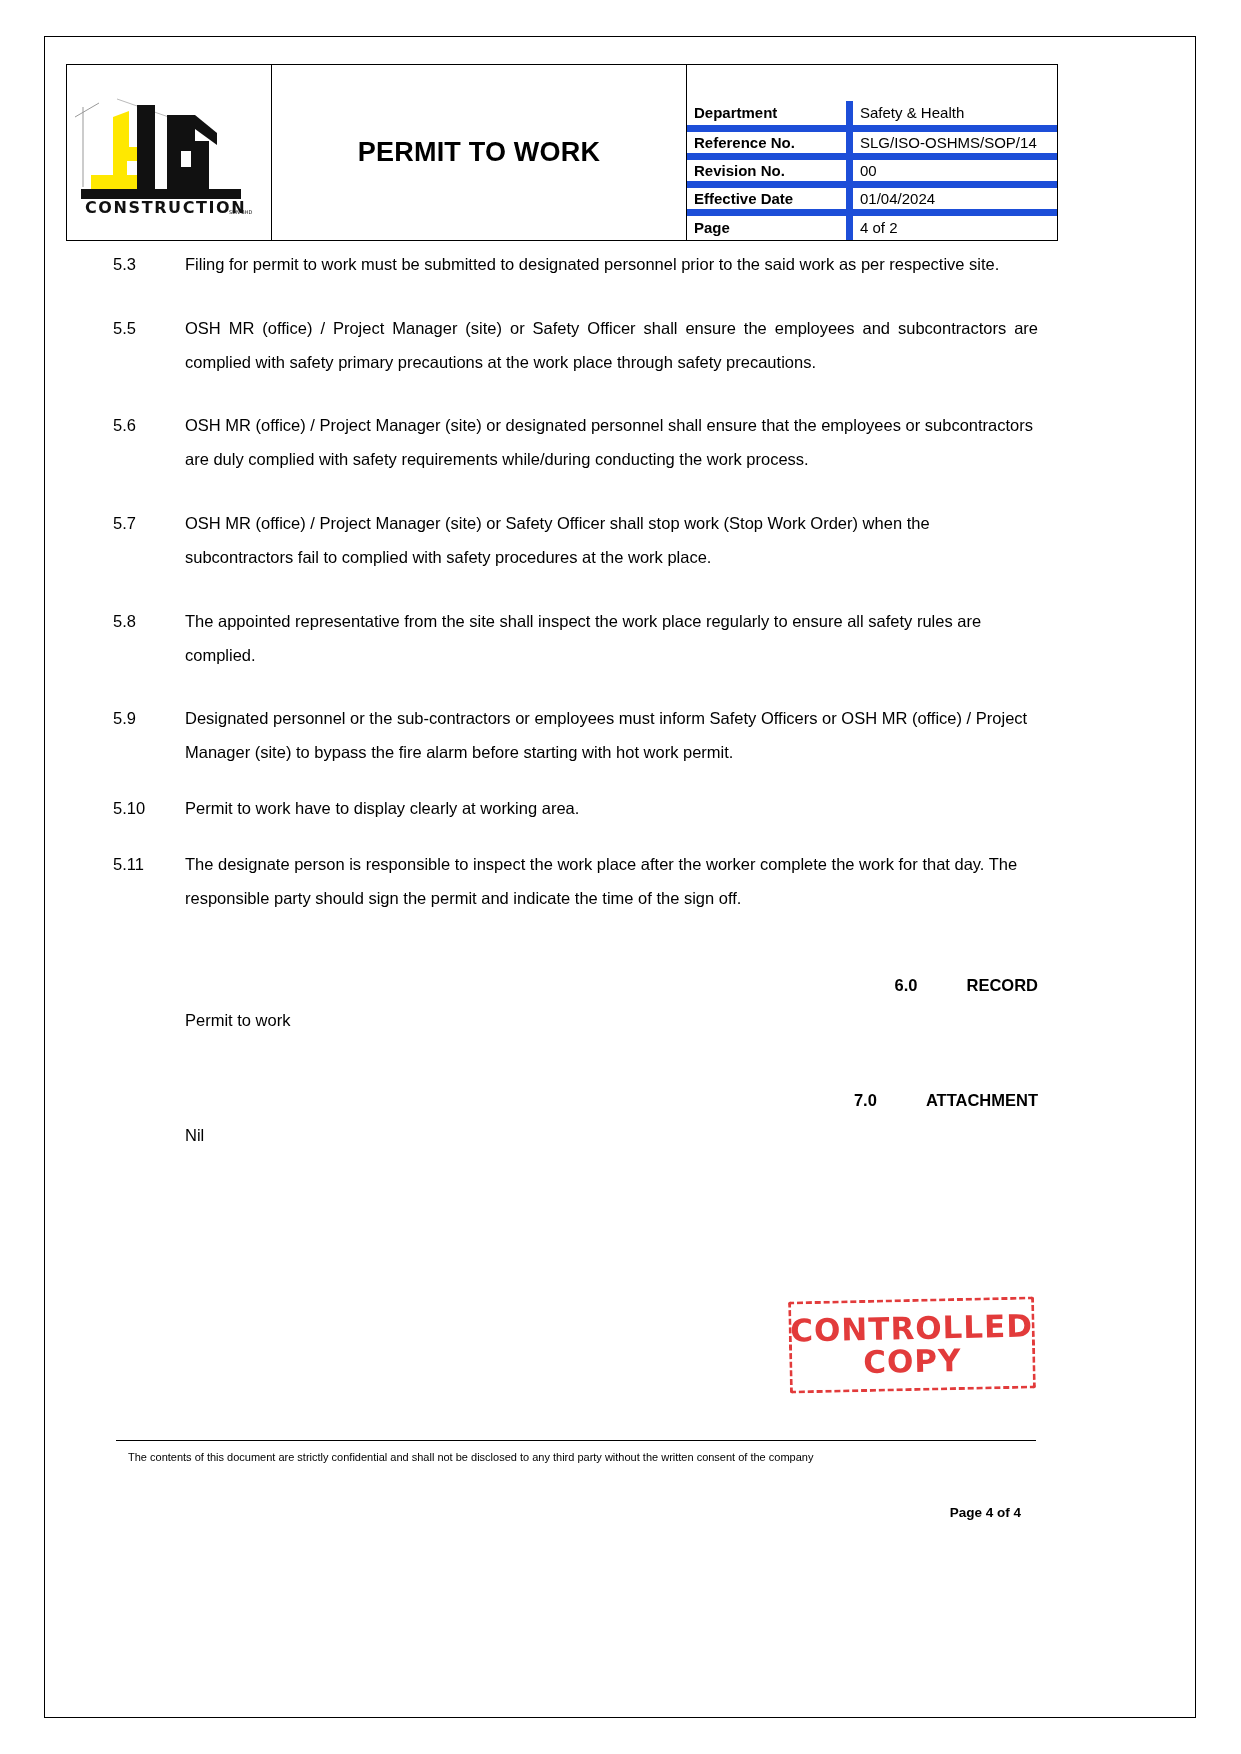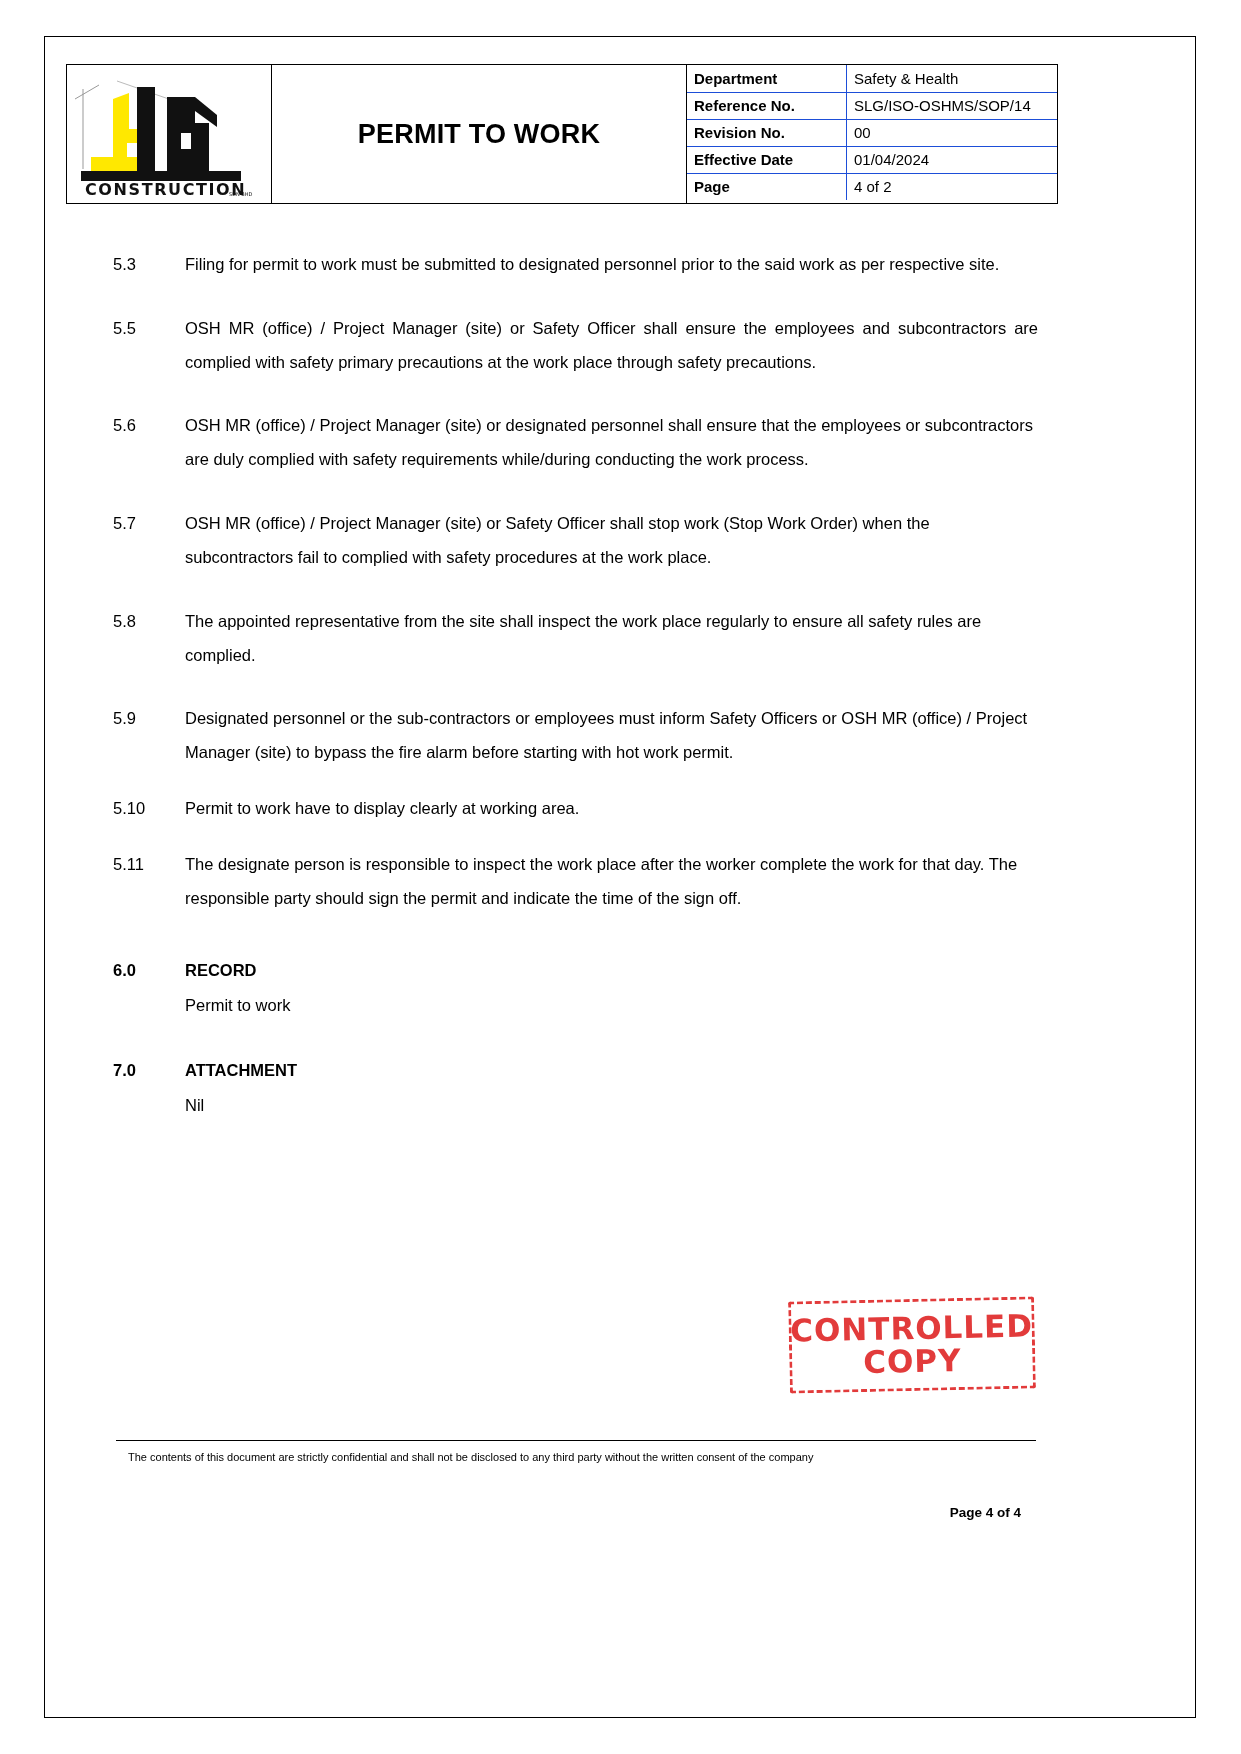--- a/index.html
+++ b/index.html
@@ -63,26 +63,27 @@
     text-align: center;
   }
   .header-meta-cell {
     width: 370px;
     box-sizing: border-box;
   }
   .meta-table {
     width: 100%;
     border-collapse: collapse;
     table-layout: fixed;
+    margin-top: 36px;
   }
   .meta-table tr {
     height: 27px;
   }
   .meta-table td {
-    border: 1px solid #1d4ed8;
+    border: 7px solid #1d4ed8;
     padding: 2px 7px;
     font-size: 15px;
     vertical-align: middle;
     line-height: 1.15;
   }
   .meta-table td.label {
     width: 145px;
     font-weight: bold;
   }
   .meta-table tr:first-child td { border-top: none; }
@@ -121,21 +122,22 @@
     flex: 1;
     text-align: justify;
     text-justify: inter-word;
   }
   .clause-text.nojustify { text-align: left; }
 
   .section-head {
     display: flex;
     font-size: 16.5px;
     font-weight: bold;
-    margin-top: 46px;
+    margin-top: 61px;
+    justify-content: flex-end;
   }
   .section-head .clause-num { font-weight: bold; }
   .section-body {
     display: flex;
     font-size: 16.5px;
     margin-top: 16px;
   }
 
   
   .stamp {

